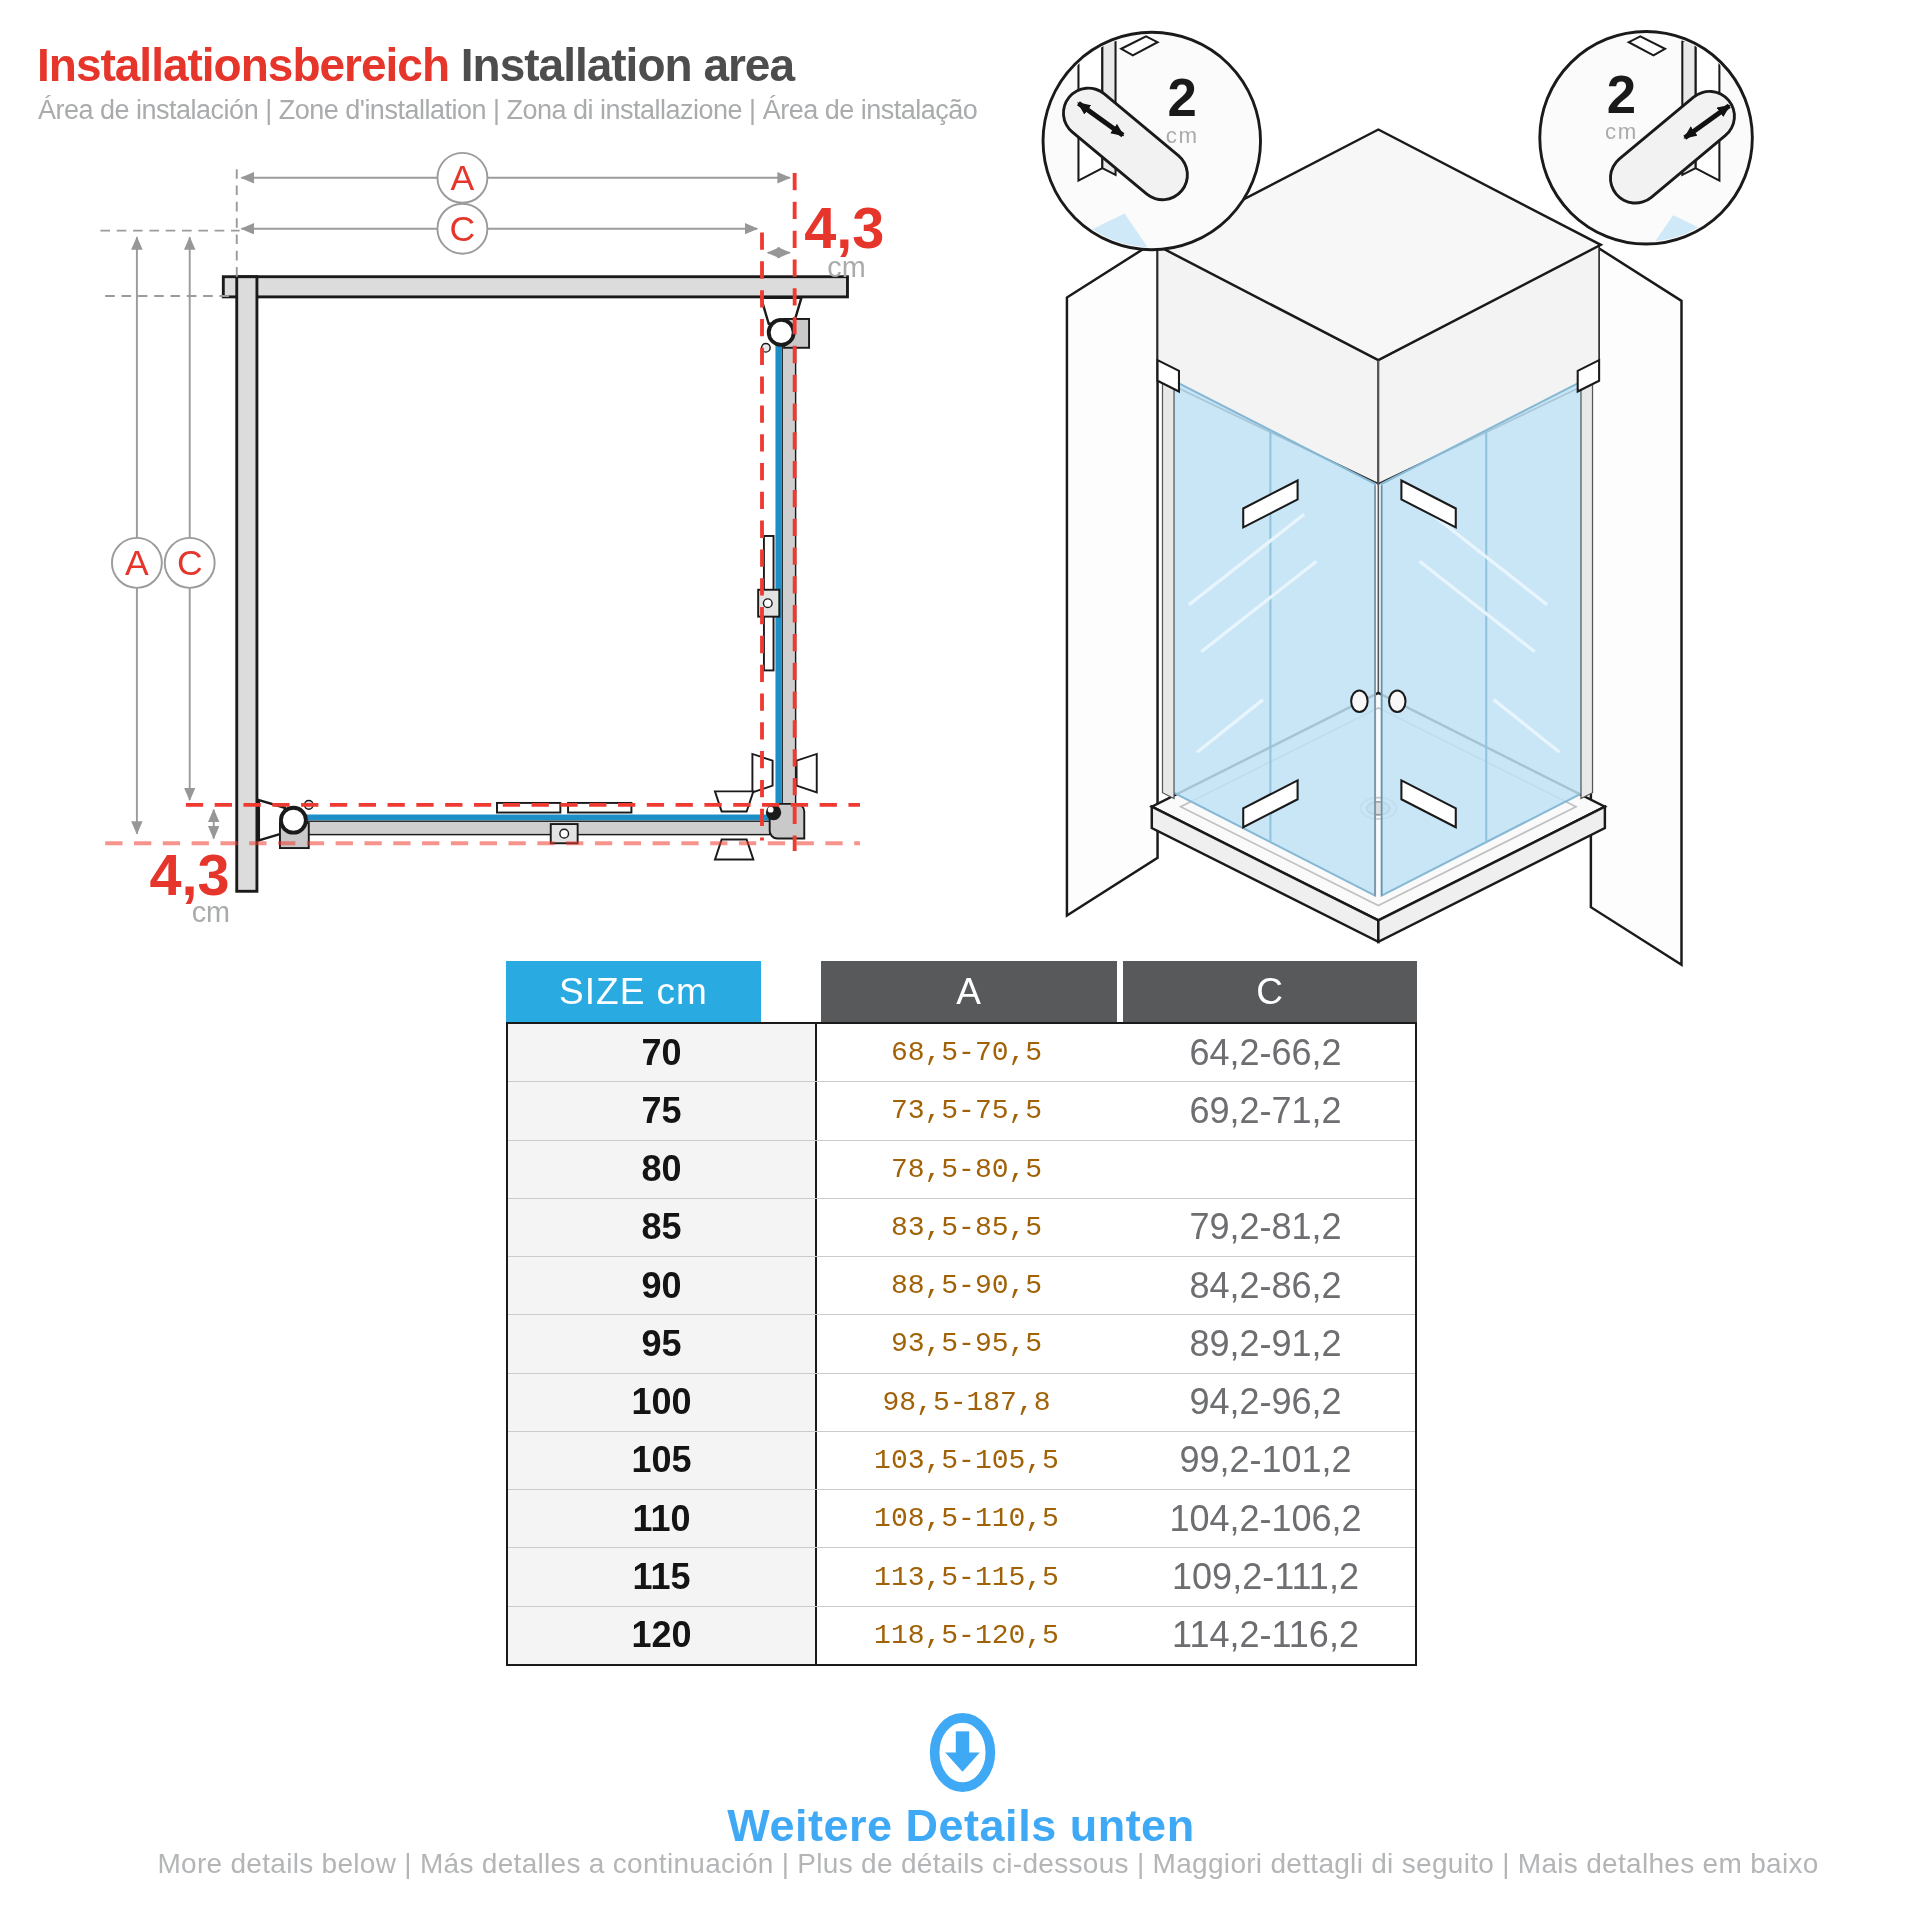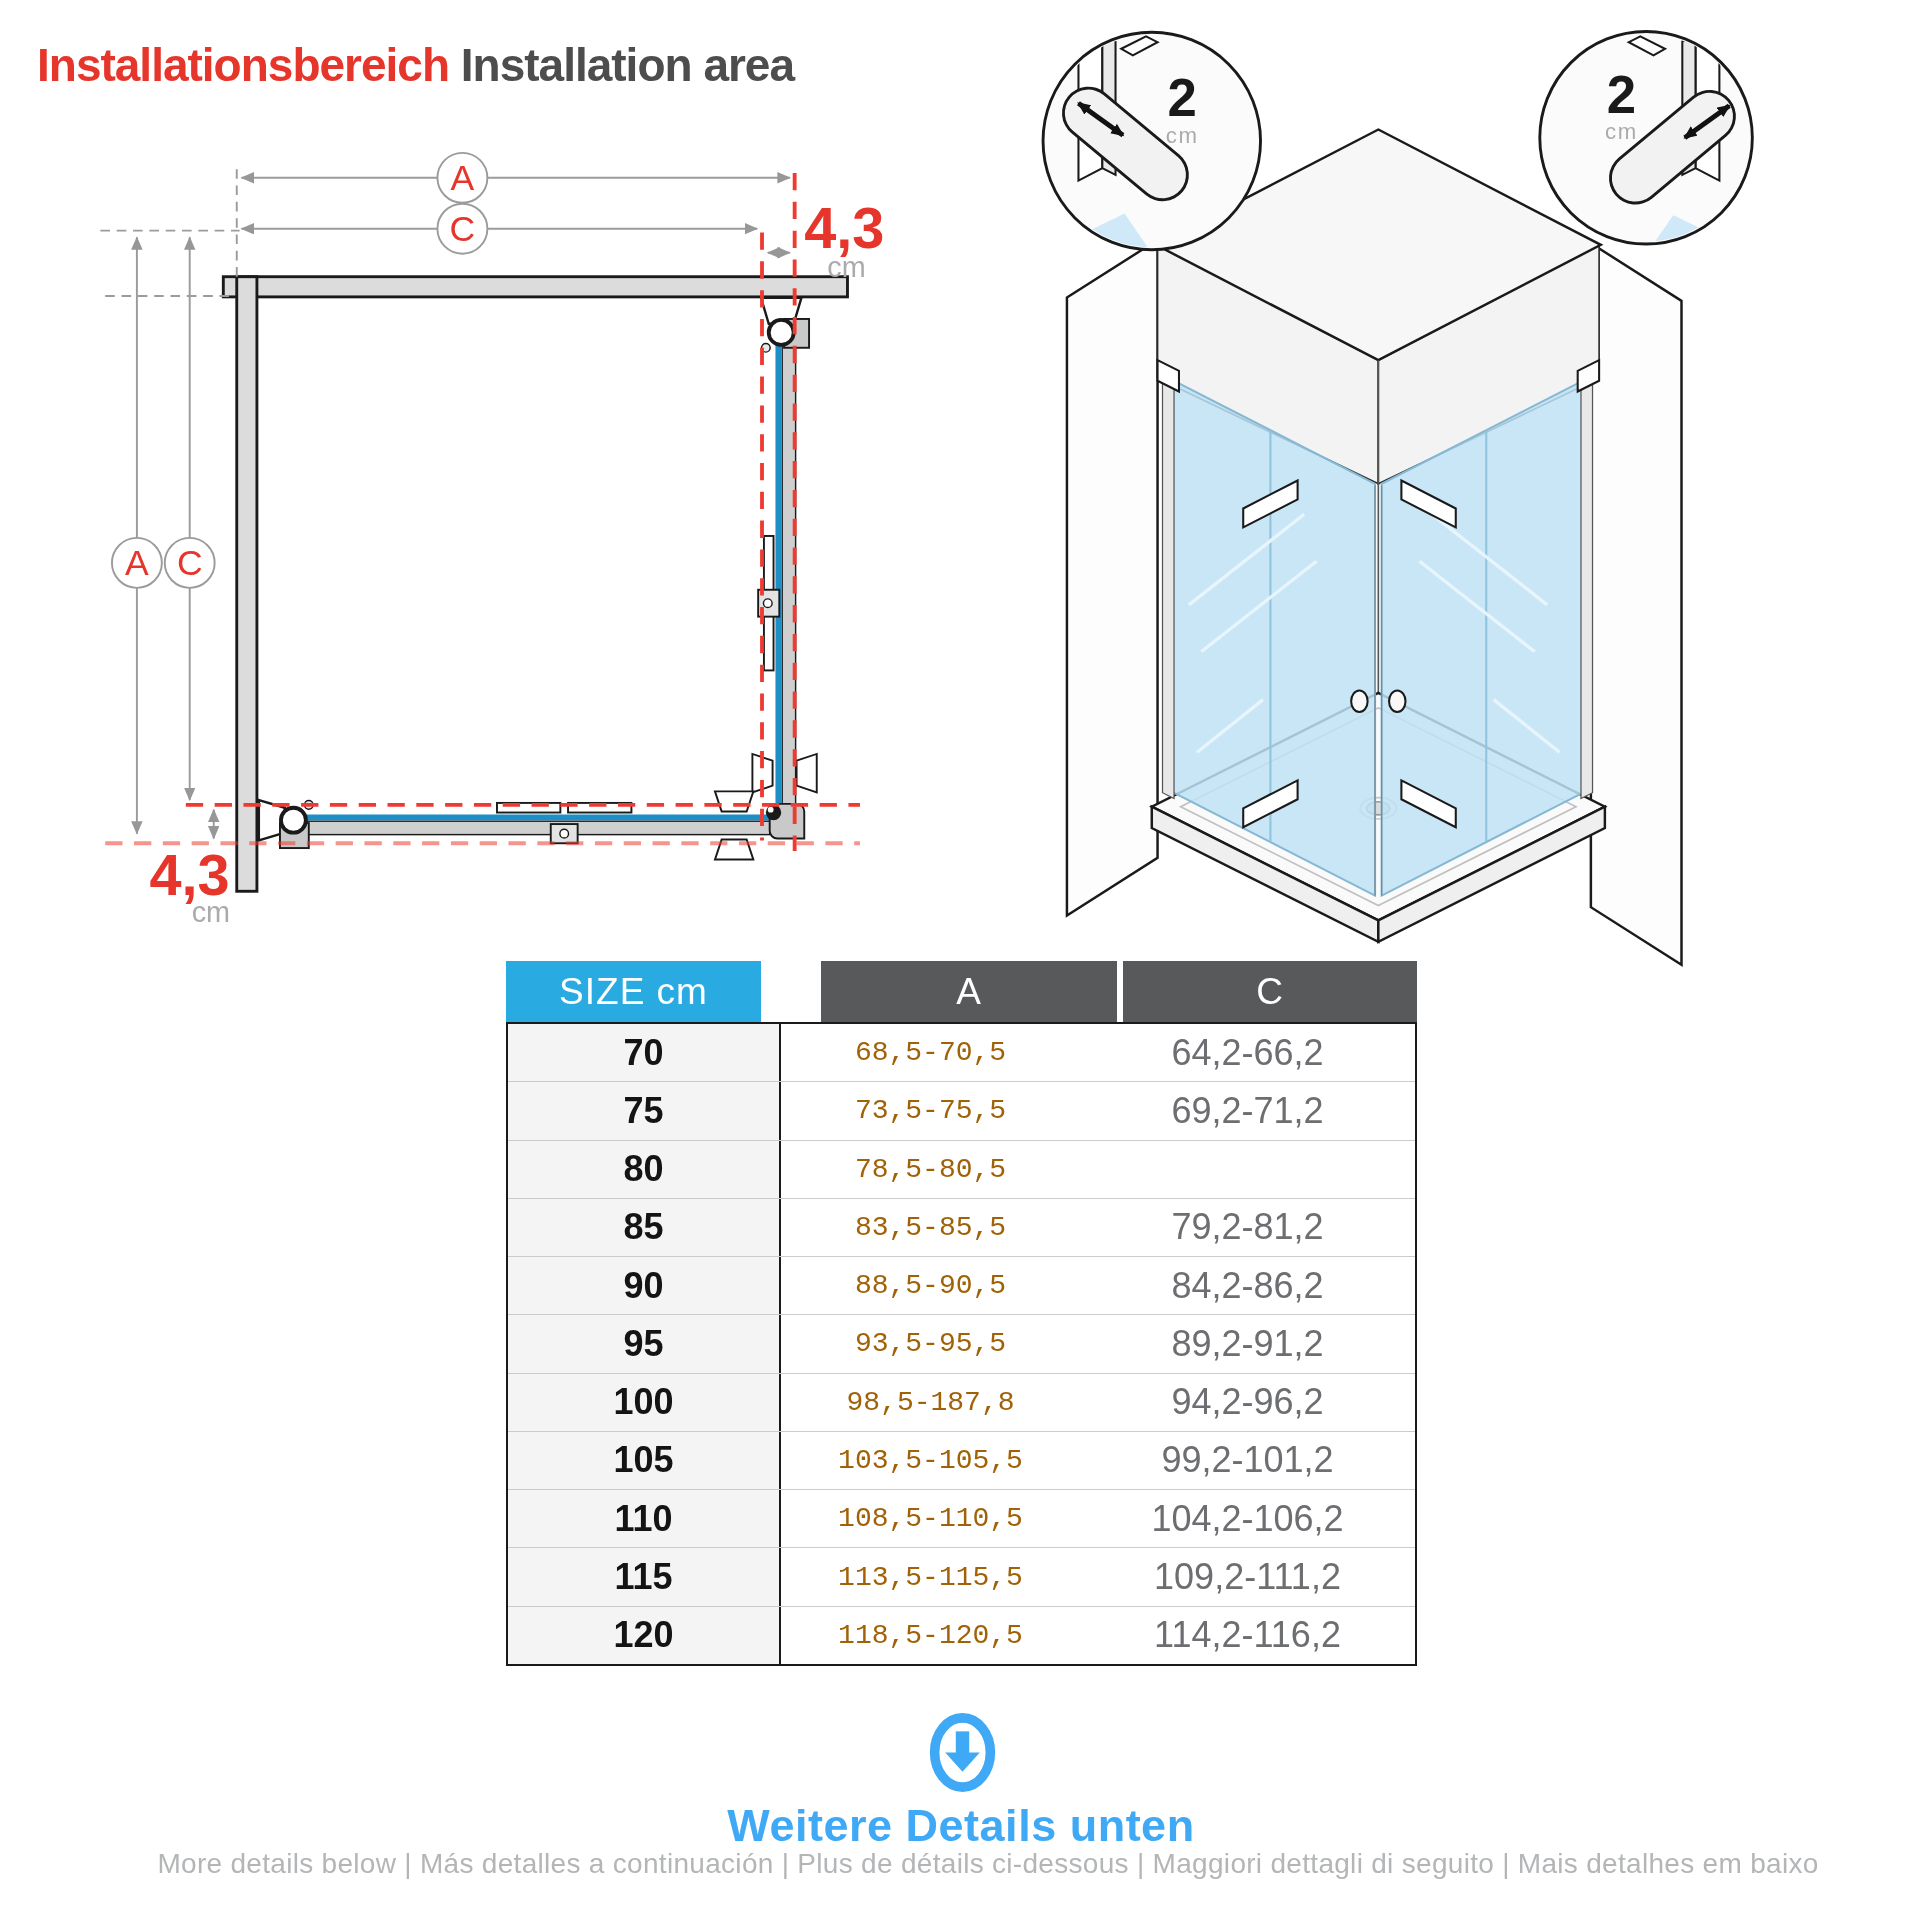--- a/index.html
+++ b/index.html
@@ -18,41 +18,42 @@
   .thead{position:absolute;left:0;top:0;width:911px;height:61px;}
   .th{position:absolute;top:0;height:61px;display:flex;align-items:center;justify-content:center;
       color:#fff;font-size:37px;letter-spacing:1px;}
   .th-size{left:0;width:255px;background:#29abe2;}
   .th-a{left:315px;width:296px;background:#58595b;}
   .th-c{left:617px;width:294px;background:#58595b;}
   .tbody{position:absolute;left:0;top:61px;width:911px;height:644px;border:2.9px solid #1a1a1a;
          box-sizing:border-box;display:flex;flex-direction:column;background:#fff;}
   .trow{flex:1;display:flex;align-items:stretch;border-top:1.9px solid #c9cbcd;}
   .trow:first-child{border-top:none;}
-  .trow .c-size{width:273px;background:#f4f4f4;border-right:2.9px solid #1a1a1a;display:flex;
+  .trow .c-size{width:309px;background:#f4f4f4;border-right:2.9px solid #1a1a1a;display:flex;
                 align-items:center;justify-content:center;font-size:36px;font-weight:bold;color:#141414;box-sizing:border-box;}
   .trow .c-a{width:299px;display:flex;align-items:center;justify-content:center;font-size:28px;color:#a16207;font-family:Liberation Mono, monospace;}
   .trow .c-c{flex:1;display:flex;align-items:center;justify-content:center;font-size:36px;color:#6d6e71;}
   
   .down-icon{position:absolute;left:926px;top:1710px;width:73px;height:85px;}
   .footer-headline{position:absolute;left:0;top:1800px;width:1922px;text-align:center;
                    font-size:45px;font-weight:bold;color:#3fa9f5;letter-spacing:0.5px;}
   .footer-subline{position:absolute;left:0;top:1848px;width:1922px;text-align:center;
                   font-size:28px;color:#b3b5b7;letter-spacing:0.3px;padding-left:27px;}
   text{font-family:"Liberation Sans",sans-serif;}
 </style>
 </head>
 <body>
 
 <div class="page">
 
   <div class="title">
     <span class="t-red">Installationsbereich</span>
     <span class="t-gray">Installation area</span>
   </div>
+  <div class="subtitle">Área de instalación | Zone d'installation | Zona di installazione | Área de instalação</div>
 
   <svg class="plan-svg" viewBox="0 0 830 830">
     <defs>
       <marker id="ag" markerWidth="16" markerHeight="14" refX="13" refY="6" orient="auto-start-reverse" markerUnits="userSpaceOnUse">
         <path d="M0,0 L14,6 L0,12 Z" fill="#979797"></path>
       </marker>
     </defs>
 
     <g>
       <rect x="143" y="158" width="650" height="21" fill="#dcdcdc" stroke="#1a1a1a" stroke-width="3"></rect>

